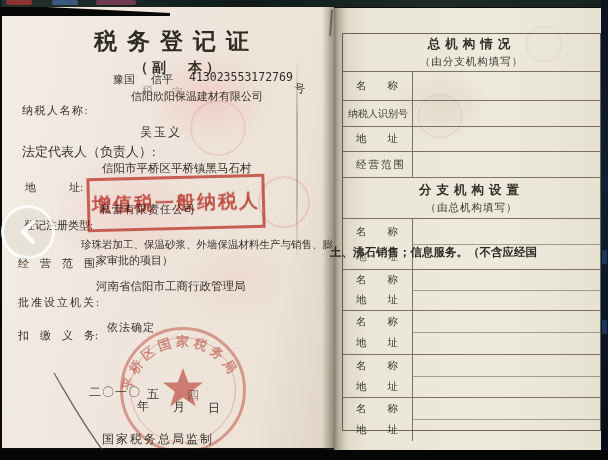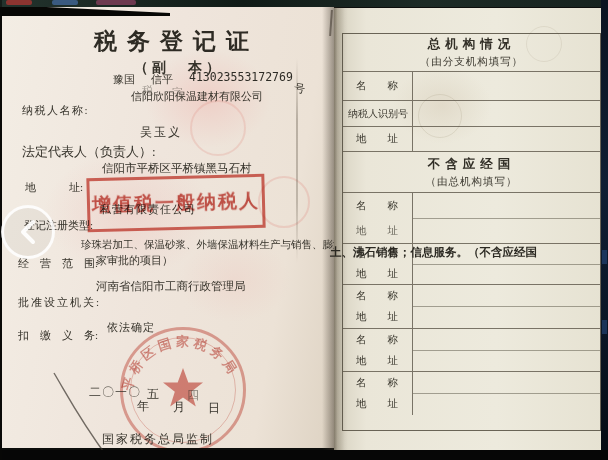--- a/index.html
+++ b/index.html
@@ -167,22 +167,26 @@
         <div class="vcell"></div>
     </div>
     <div class="trow" style="height:25px;">
       <div class="lcell small">纳税人识别号</div>
         <div class="vcell"></div>
     </div>
     <div class="trow" style="height:24px;">
       <div class="lcell">地　　址</div>
         <div class="vcell"></div>
     </div>
+    <div class="trow" style="height:25px;">
+      <div class="lcell" style="letter-spacing:2px;">经营范围</div>
+        <div class="vcell"></div>
+    </div>
     <div class="trow hdr" style="height:40px;">
-      <div class="h1">不含应经国</div>
+      <div class="h1">分支机构设置</div>
       <div class="h2">（由总机构填写）</div>
     </div>
 
     <div class="pairgrp" style="height:50px;">
       <div class="plabels">
         <div class="pl">名　　称</div>
         <div class="pl" style="opacity:.75;">地　　址</div>
       </div>
       <div class="pvals">
           <div class="pv"></div>

